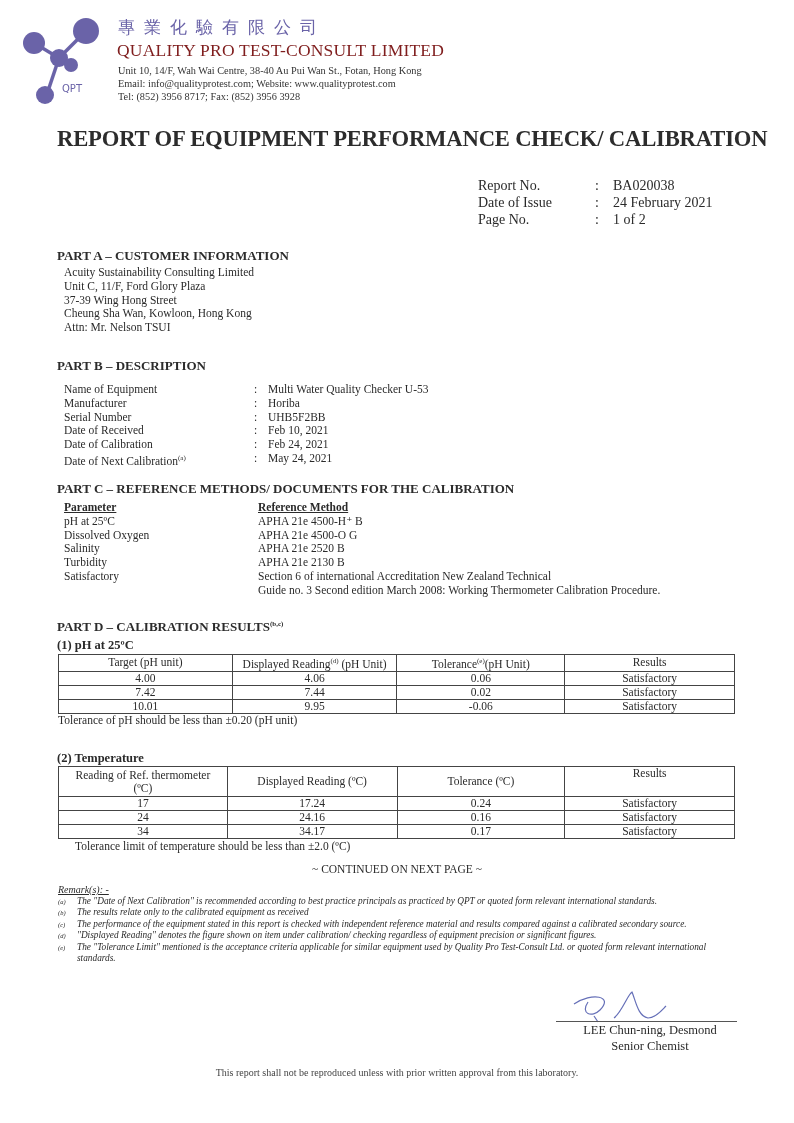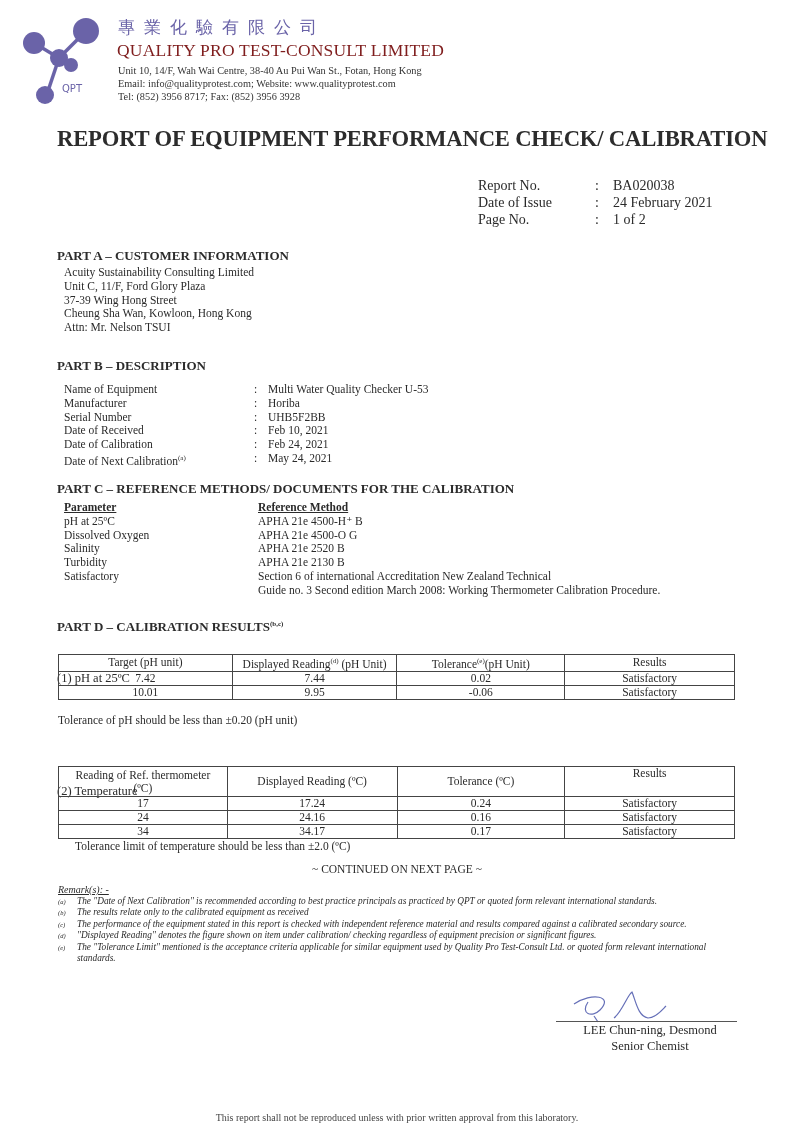--- a/index.html
+++ b/index.html
@@ -32,42 +32,42 @@
   .kv .k { width: 190px; }
   .kv .c { width: 14px; }
 
   .partC-h { left: 57px; top: 481px; }
   .partC { left: 64px; top: 501px; }
   .partC .row { display: flex; }
   .partC .p { width: 194px; }
   .u { text-decoration: underline; font-weight: bold; }
 
   .partD-h { left: 57px; top: 619px; }
-  .sub-h { font-size: 12.5px; font-weight: normal; margin-top: 33px; }
+  .sub-h { font-size: 12.5px; font-weight: bold; }
   .ph-h { left: 57px; top: 638px; }
   .temp-h { left: 57px; top: 751px; }
 
   table.res { border-collapse: collapse; font-size: 11.5px; }
   table.res td, table.res th { border: 1px solid #444; text-align: center; font-weight: normal; padding: 0; line-height: 13px; }
   .t1 { left: 58px; top: 654px; width: 677px; }
   .t2 { left: 58px; top: 766px; width: 677px; border-radius: 14px; }
   .note1 { left: 58px; top: 714px; }
   .note2 { left: 58px; top: 840px; margin-left: 17px; }
   .cont { left: 0; width: 794px; top: 863px; text-align: center; font-size: 11.5px; }
 
   .remarks { left: 58px; top: 884px; font-size: 9.3px; font-style: italic; line-height: 11.5px; }
   .remarks .rh { text-decoration: underline; font-size: 10px; }
   .remarks .r { display: flex; }
   .remarks .m { width: 19px; font-size: 6.5px; }
 
   .sig { left: 552px; top: 988px; width: 190px; height: 36px; }
   .sig-line { left: 556px; top: 1021px; width: 181px; border-top: 1.3px solid #555; }
   .signer { left: 560px; top: 1022px; width: 180px; text-align: center; font-size: 12.5px; line-height: 16px; }
 
-  .footer { left: 0; width: 794px; top: 1067px; text-align: center; font-size: 10px; color: #444; margin-top: 45px; }
+  .footer { left: 0; width: 794px; top: 1067px; text-align: center; font-size: 10px; color: #444; }
 </style>
 </head>
 <body>
 
 <div class="abs logo">
   <svg width="92" height="92" viewBox="0 0 92 92">
     <g stroke="#6a63a8" stroke-width="3.5" fill="none">
       <line x1="20" y1="29" x2="45" y2="44"></line>
       <line x1="45" y1="44" x2="72" y2="17"></line>
       <line x1="45" y1="44" x2="55" y2="49"></line>
@@ -197,20 +197,26 @@
       <col style="width:170px">
     </colgroup>
   <tbody>
       <tr>
     <th>Target (pH unit)</th>
     <th><span>Displayed Reading</span><sup style="font-size:7px">(d)</sup> <span>(pH Unit)</span></th>
     <th><span>Tolerance</span><sup style="font-size:7px">(e)</sup><span>(pH Unit)</span></th>
     <th>Results</th>
   </tr>
   <tr>
+    <td>4.00</td>
+    <td>4.06</td>
+    <td>0.06</td>
+    <td>Satisfactory</td>
+  </tr>
+  <tr>
     <td>7.42</td>
     <td>7.44</td>
     <td>0.02</td>
     <td>Satisfactory</td>
   </tr>
   <tr>
     <td>10.01</td>
     <td>9.95</td>
     <td>-0.06</td>
     <td>Satisfactory</td>

